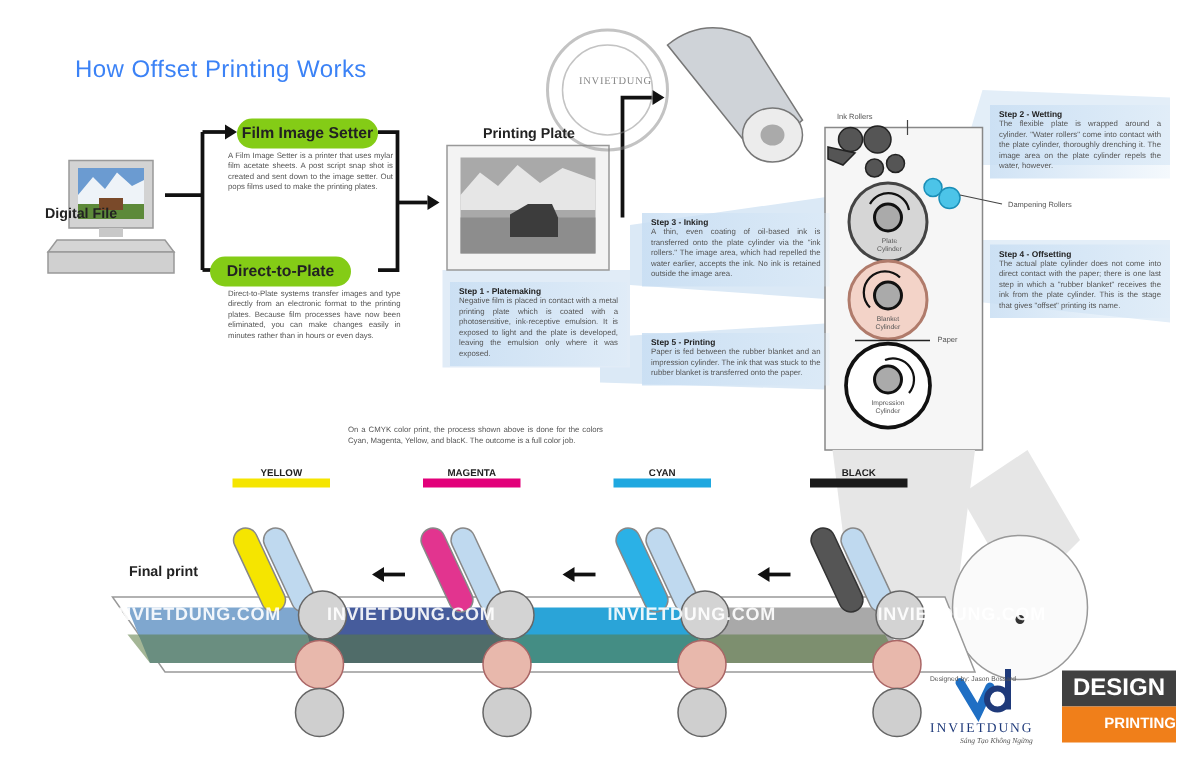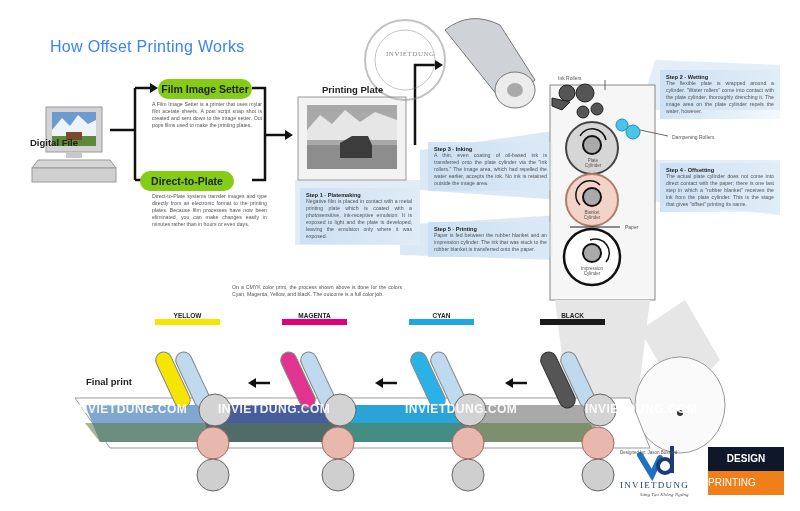--- a/index.html
+++ b/index.html
@@ -7,22 +7,22 @@
   .abs { position: absolute; }
   .title { left: 50px; top: 38px; font-size: 16px; color: #3b82f6; letter-spacing: 0.3px; }
   .label-bold { font-weight: bold; font-size: 9.5px; color: #222; }
   .pill { background: #84cc16; border-radius: 11px; font-weight: bold; font-size: 10.5px; color: #222; text-align: center; padding: 4px 0; }
   .desc { font-size: 5.2px; line-height: 7px; color: #555; text-align: justify; }
   .step-box { background: linear-gradient(90deg, rgba(200,222,243,0.85), rgba(220,235,248,0.3)); padding: 4px 6px; }
   .step-title { font-weight: bold; font-size: 5.6px; color: #222; }
   .color-label { font-weight: bold; font-size: 6.5px; color: #222; text-align: center; }
   .color-bar { height: 6px; }
   svg { position: absolute; left: 0; top: 0; }
-  .brand-design { left: 708px; top: 447px; width: 76px; height: 24px; background: #0f172a; color: #fff; font-weight: bold; font-size: 10px; text-align: center; line-height: 24px; }
-  .brand-printing { left: 708px; top: 471px; width: 76px; height: 24px; background: #f07f1a; color: #fff; font-weight: normal; font-size: 10px; text-align: left; line-height: 24px; }
+  .brand-design { left: 708px; top: 447px; width: 76px; height: 24px; background: #404040; color: #fff; font-weight: bold; font-size: 16px; text-align: center; line-height: 24px; }
+  .brand-printing { left: 708px; top: 471px; width: 76px; height: 24px; background: #f07f1a; color: #fff; font-weight: bold; font-size: 10px; text-align: right; line-height: 24px; }
   .logo-text { left: 620px; top: 480px; font-family: "Liberation Serif", serif; font-size: 9px; color: #1f3a7a; letter-spacing: 1.3px; }
   .logo-slogan { left: 640px; top: 492px; font-family: "Liberation Serif", serif; font-style: italic; font-size: 5px; color: #555; }
   .designed-by { left: 620px; top: 450px; font-size: 4.5px; color: #555; }
   .watermark { font-weight: bold; font-size: 12px; color: rgba(255,255,255,0.9); letter-spacing: 0.5px; }
 </style>
 </head>
 <body>
 
 <svg width="800" height="511">
 

